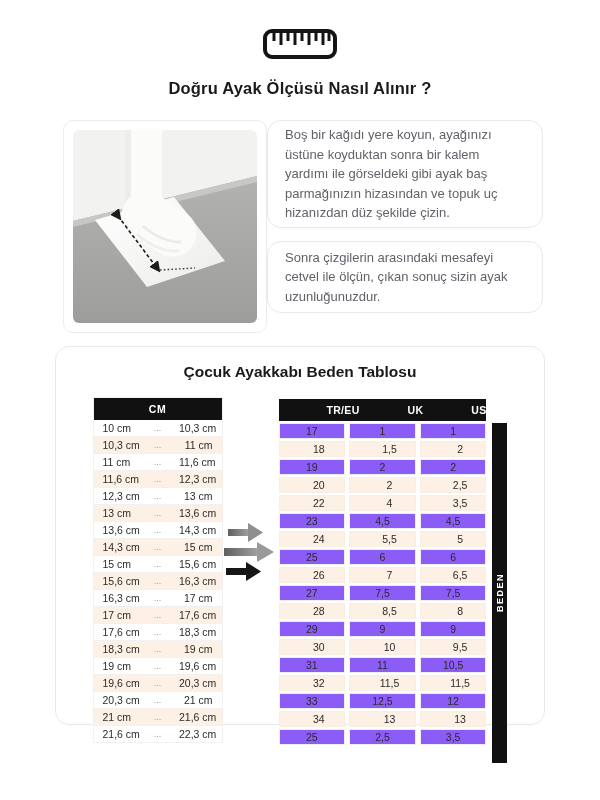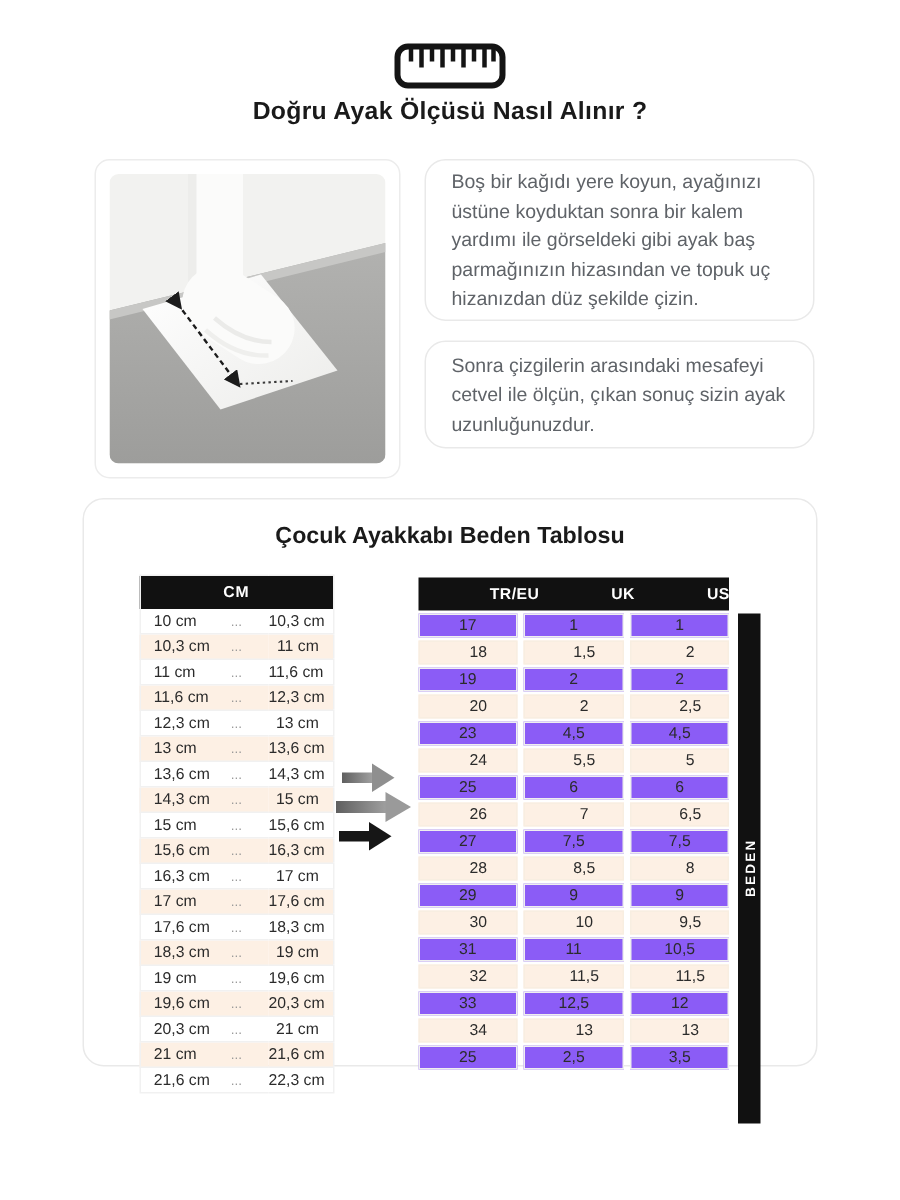--- a/index.html
+++ b/index.html
@@ -12,23 +12,23 @@
   *{box-sizing:border-box;margin:0;padding:0;}
   html,body{background:#ffffff;}
   body{
     width:600px;height:800px;margin:0 auto;position:relative;
     font-family:"Liberation Sans","DejaVu Sans",sans-serif;
     color:var(--text-main);overflow:hidden;
   }
   
   .top-header{text-align:center;padding-top:28px;}
   .ruler-wrap{display:inline-block;height:32px;}
-  .page-title{font-size:16.5px;font-weight:bold;letter-spacing:.2px;color:#1a1a1a;}
-  
-  .howto{display:flex;gap:16px;margin:22px 57px 0 63px;}
+  .page-title{font-size:16.5px;font-weight:bold;margin-top:15px;letter-spacing:.2px;color:#1a1a1a;}
+  
+  .howto{display:flex;margin:22px 57px 0 63px;}
   .photo-card{
     width:204px;height:213px;flex:0 0 204px;
     border:1px solid #ececec;border-radius:10px;padding:9px;background:#fff;
   }
   .photo-card svg{border-radius:6px;display:block;}
   .note-col{flex:1;display:flex;flex-direction:column;gap:13px;}
   .note-card{
     border:1px solid var(--border-light);border-radius:14px;
     padding:13px 17px;font-size:13px;line-height:1.5;color:var(--text-soft);
     display:flex;align-items:center;background:#fff;
@@ -315,20 +315,25 @@
           <tr>
             <td>19</td>
             <td>2</td>
             <td>2</td>
           </tr>
           <tr class="alt">
             <td>20</td>
             <td>2</td>
             <td>2,5</td>
           </tr>
+          <tr class="alt">
+            <td>22</td>
+            <td>4</td>
+            <td>3,5</td>
+          </tr>
           <tr>
             <td>23</td>
             <td>4,5</td>
             <td>4,5</td>
           </tr>
           <tr class="alt">
             <td>24</td>
             <td>5,5</td>
             <td>5</td>
           </tr>

